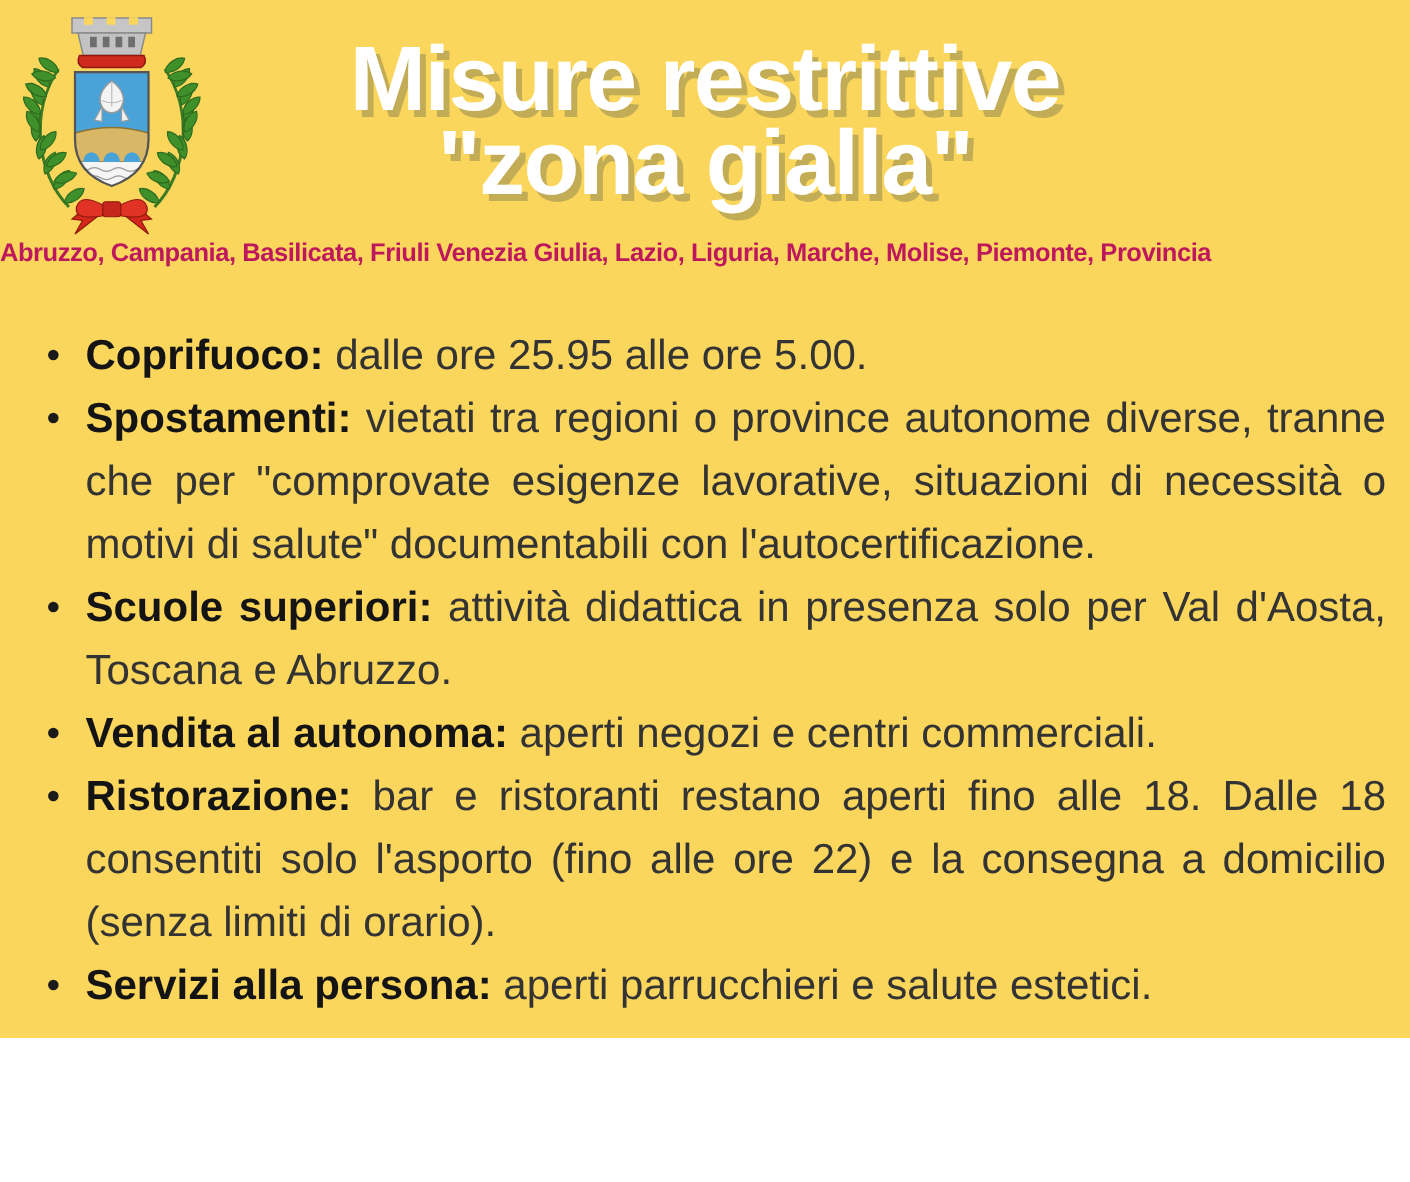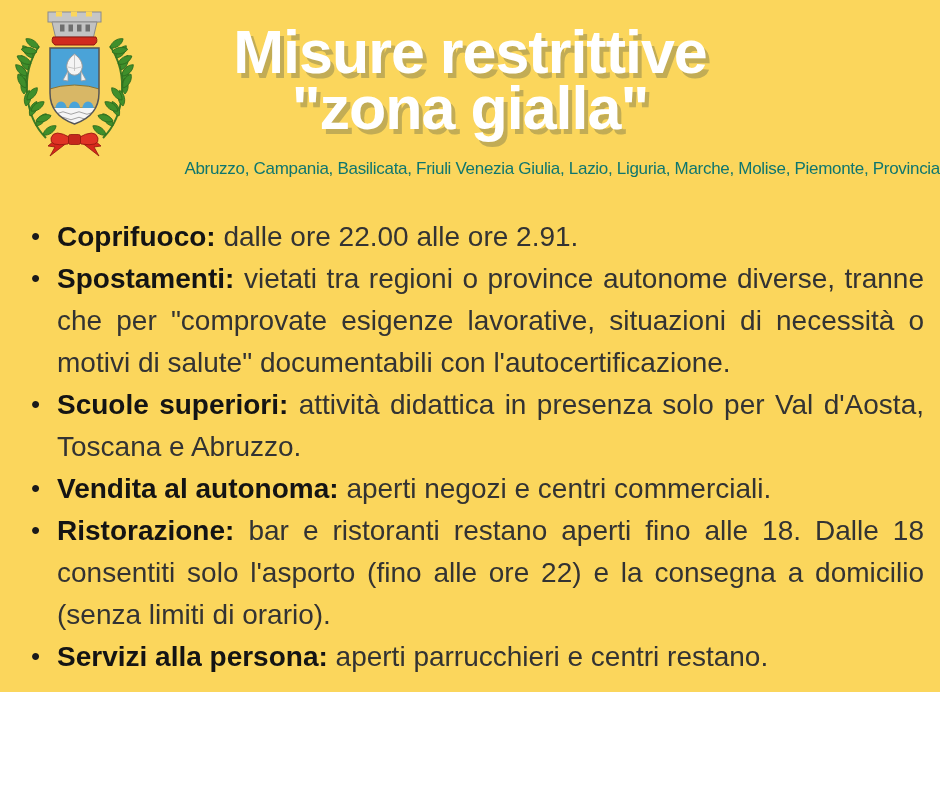--- a/index.html
+++ b/index.html
@@ -24,26 +24,26 @@
     text-align:center;
     color:#FFFFFF;
     font-weight:800;
     font-size:61px;
     line-height:56px;
     letter-spacing:-1px;
     text-shadow:4px 5px 0 #C2AC55;
   }
   .regions {
     margin-top:20px;
-    text-align:right;
-    font-weight:400;
+    text-align:left;
+    font-weight:700;
     font-size:17px;
     line-height:26px;
     letter-spacing:-0.3px;
-    color:#0f766e;
+    color:#be185d;
   }
   .regions div { white-space:nowrap; }
   .bullets {
     margin:34px 16px 0 30px;
     padding:0;
     list-style:none;
     font-size:28px;
     line-height:42px;
     color:#333333;
   }
@@ -175,21 +175,21 @@
   </div>
 
   <div class="regions">
     <div>Abruzzo, Campania, Basilicata, Friuli Venezia Giulia, Lazio, Liguria, Marche, Molise, Piemonte, Provincia</div>
   </div>
 
   <ul class="bullets">
     <li>
       <span class="marker">•</span>
       <span class="term">Coprifuoco:</span>
-      <span>dalle ore 22.00 alle ore 2.91.</span>
+      <span>dalle ore 25.95 alle ore 5.00.</span>
     </li>
     <li>
       <span class="marker">•</span>
       <span class="term">Spostamenti:</span>
       <span>vietati tra regioni o province autonome diverse, tranne che per "comprovate esigenze lavorative, situazioni di necessità o motivi di salute" documentabili con l'autocertificazione.</span>
     </li>
     <li>
       <span class="marker">•</span>
       <span class="term">Scuole superiori:</span>
       <span>attività didattica in presenza solo per Val d'Aosta, Toscana e Abruzzo.</span>
@@ -200,17 +200,17 @@
       <span>aperti negozi e centri commerciali.</span>
     </li>
     <li>
       <span class="marker">•</span>
       <span class="term">Ristorazione:</span>
       <span>bar e ristoranti restano aperti fino alle 18. Dalle 18 consentiti solo l'asporto (fino alle ore 22) e la consegna a domicilio (senza limiti di orario).</span>
     </li>
     <li>
       <span class="marker">•</span>
       <span class="term">Servizi alla persona:</span>
-      <span>aperti parrucchieri e centri restano.</span>
+      <span>aperti parrucchieri e salute estetici.</span>
     </li>
   </ul>
 
 </div>
 
 </body></html>

